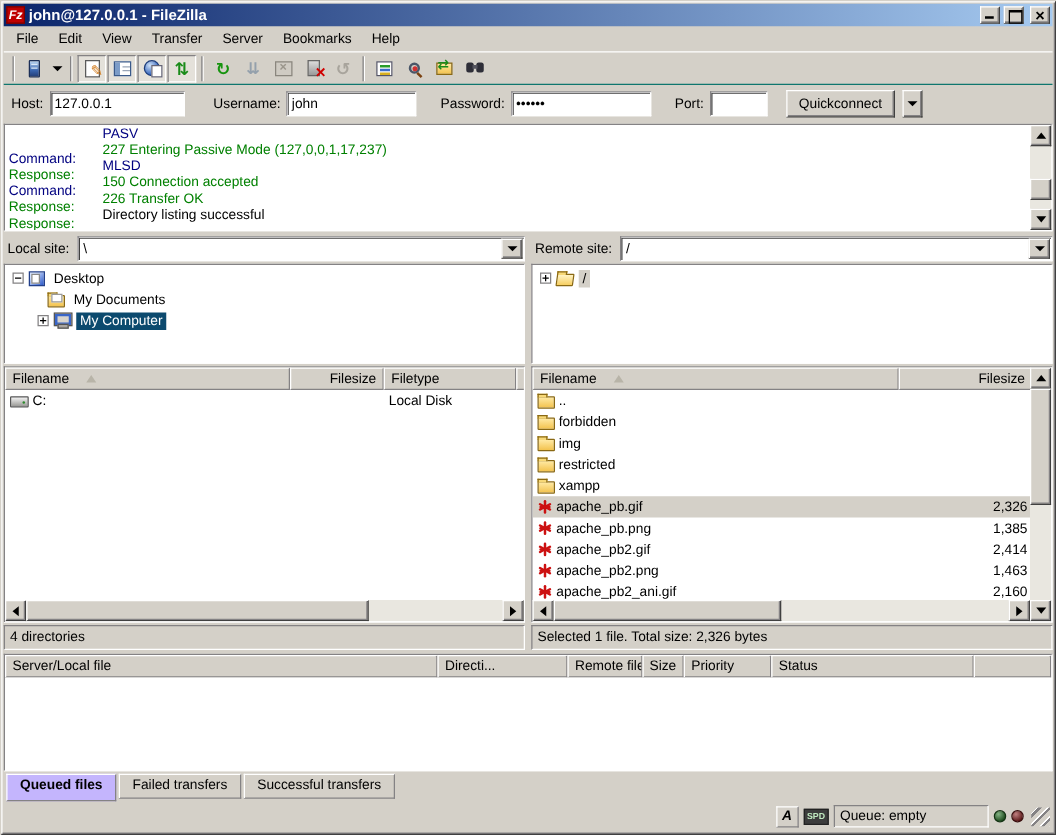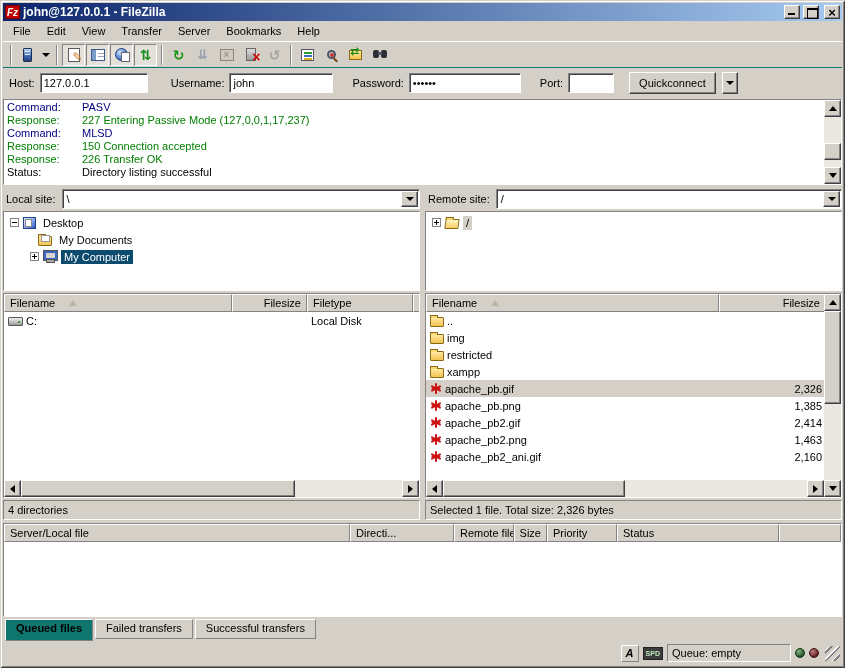--- a/index.html
+++ b/index.html
@@ -82,21 +82,21 @@
   .qc-input{ height:20px; font:11px "Liberation Sans","DejaVu Sans",sans-serif; padding:2px 3px; outline:none;
     border:1px solid; border-color:#848284 #ffffff #ffffff #848284; box-shadow: inset 1px 1px 0 #404040; background:#fff; }
   .w-host{ width:108px; margin-right:18px;} .w-user{ width:104px; margin-right:14px;} .w-pass{ width:112px; margin-right:14px;} .w-port{ width:46px; margin-right:10px;}
   .qc-btn{ height:22px; padding:0 9px; font:11px "Liberation Sans","DejaVu Sans",sans-serif; }
   .qc-dd{ width:16px; height:22px; display:flex; align-items:center; justify-content:center; margin-left:1px; }
 
   
   .logwrap{ flex:none; height:86px; margin-top:2px; display:flex; background:#fff; }
   .logbody{ flex:1; overflow:hidden; padding:1px 0; }
   .log-line{ display:flex; height:13px; line-height:13px; }
-  .log-type{ width:78px; flex:none; padding-left:3px; }
+  .log-type{ width:78px; flex:none; padding-left:3px;margin-top:20px; }
   .cmd{ color:#000080; } .resp{ color:#008000; } .stat{ color:#000000; }
 
   
   .vscroll{ width:17px; flex:none; display:flex; flex-direction:column; background:#e9e7e0; }
   .hscroll{ height:17px; flex:none; display:flex; background:#e9e7e0; }
   .sbtn{ width:17px; height:17px; flex:none; display:flex; align-items:center; justify-content:center; }
   .strack{ flex:1; position:relative; }
   .sthumb{ position:absolute; background:#d4d0c8; }
   .sthumb.v{ left:0; right:0; } .sthumb.h{ top:0; bottom:0; }
   .tri-up{ width:0;height:0;border-left:4px solid transparent;border-right:4px solid transparent;border-bottom:5px solid #000;}
@@ -162,21 +162,21 @@
 
   
   .queuebox{ flex:1; margin-top:3px; background:#fff; display:flex; flex-direction:column; overflow:hidden;
     border:1px solid; border-color:#848284 #ffffff #ffffff #848284; }
   .qc0{ width:346px; flex:none;} .qc1{ width:104px; flex:none;} .qc2{ width:60px; flex:none;} .qc3{ width:33px; flex:none;}
   .qc4{ width:70px; flex:none;} .qc5{ width:162px; flex:none;} .qcf{ flex:1; }
   .qbody{ flex:1; background:#fff; }
 
   .tabrow{ height:24px; flex:none; display:flex; align-items:flex-start; gap:2px; padding:2px 2px 0 2px; }
   .tab{ height:20px; padding:2px 10px; background:#d4d0c8; }
-  .tab.active{ height:22px; background:#0f766e; font-weight:bold; }
+  .tab.active{ height:22px; background:#c4b5fd; font-weight:bold; }
 
   
   .statusbar{ height:24px; flex:none; display:flex; align-items:center; justify-content:flex-end; gap:4px; padding:2px 2px 2px 4px; }
   .type-ind{ width:18px; height:17px; display:flex; align-items:center; justify-content:center; font-style:italic; font-weight:bold; font-size:11px;
     border:1px solid; border-color:#fff #848284 #848284 #fff; background:#d4d0c8; }
   .spd-badge{ height:13px; padding:1px 2px; background:#3c3c3c; color:#bfe8bf; font-size:7px; font-weight:bold; letter-spacing:0; line-height:10px; border:1px solid #222; }
   .queue-status{ width:124px; height:18px; display:flex; align-items:center; padding:0 4px; background:#d4d0c8;
     border:1px solid; border-color:#848284 #ffffff #ffffff #848284; }
   .led{ width:10px; height:10px; border-radius:50%; }
   .led.green{ background:radial-gradient(circle at 35% 30%, #84b384, #1f4d1f 75%); border:1px solid #143314; }
@@ -427,20 +427,29 @@
                   <span class="folder"></span>
                   <span>..</span>
                 </span>
               <span class="cell rc-size right">
                   <span></span>
                 </span>
             </div>
             <div class="lrow">
               <span class="cell rc-name">
                   <span class="folder"></span>
+                  <span>forbidden</span>
+                </span>
+              <span class="cell rc-size right">
+                  <span></span>
+                </span>
+            </div>
+            <div class="lrow">
+              <span class="cell rc-name">
+                  <span class="folder"></span>
                   <span>img</span>
                 </span>
               <span class="cell rc-size right">
                   <span></span>
                 </span>
             </div>
             <div class="lrow">
               <span class="cell rc-name">
                   <span class="folder"></span>
                   <span>restricted</span>

